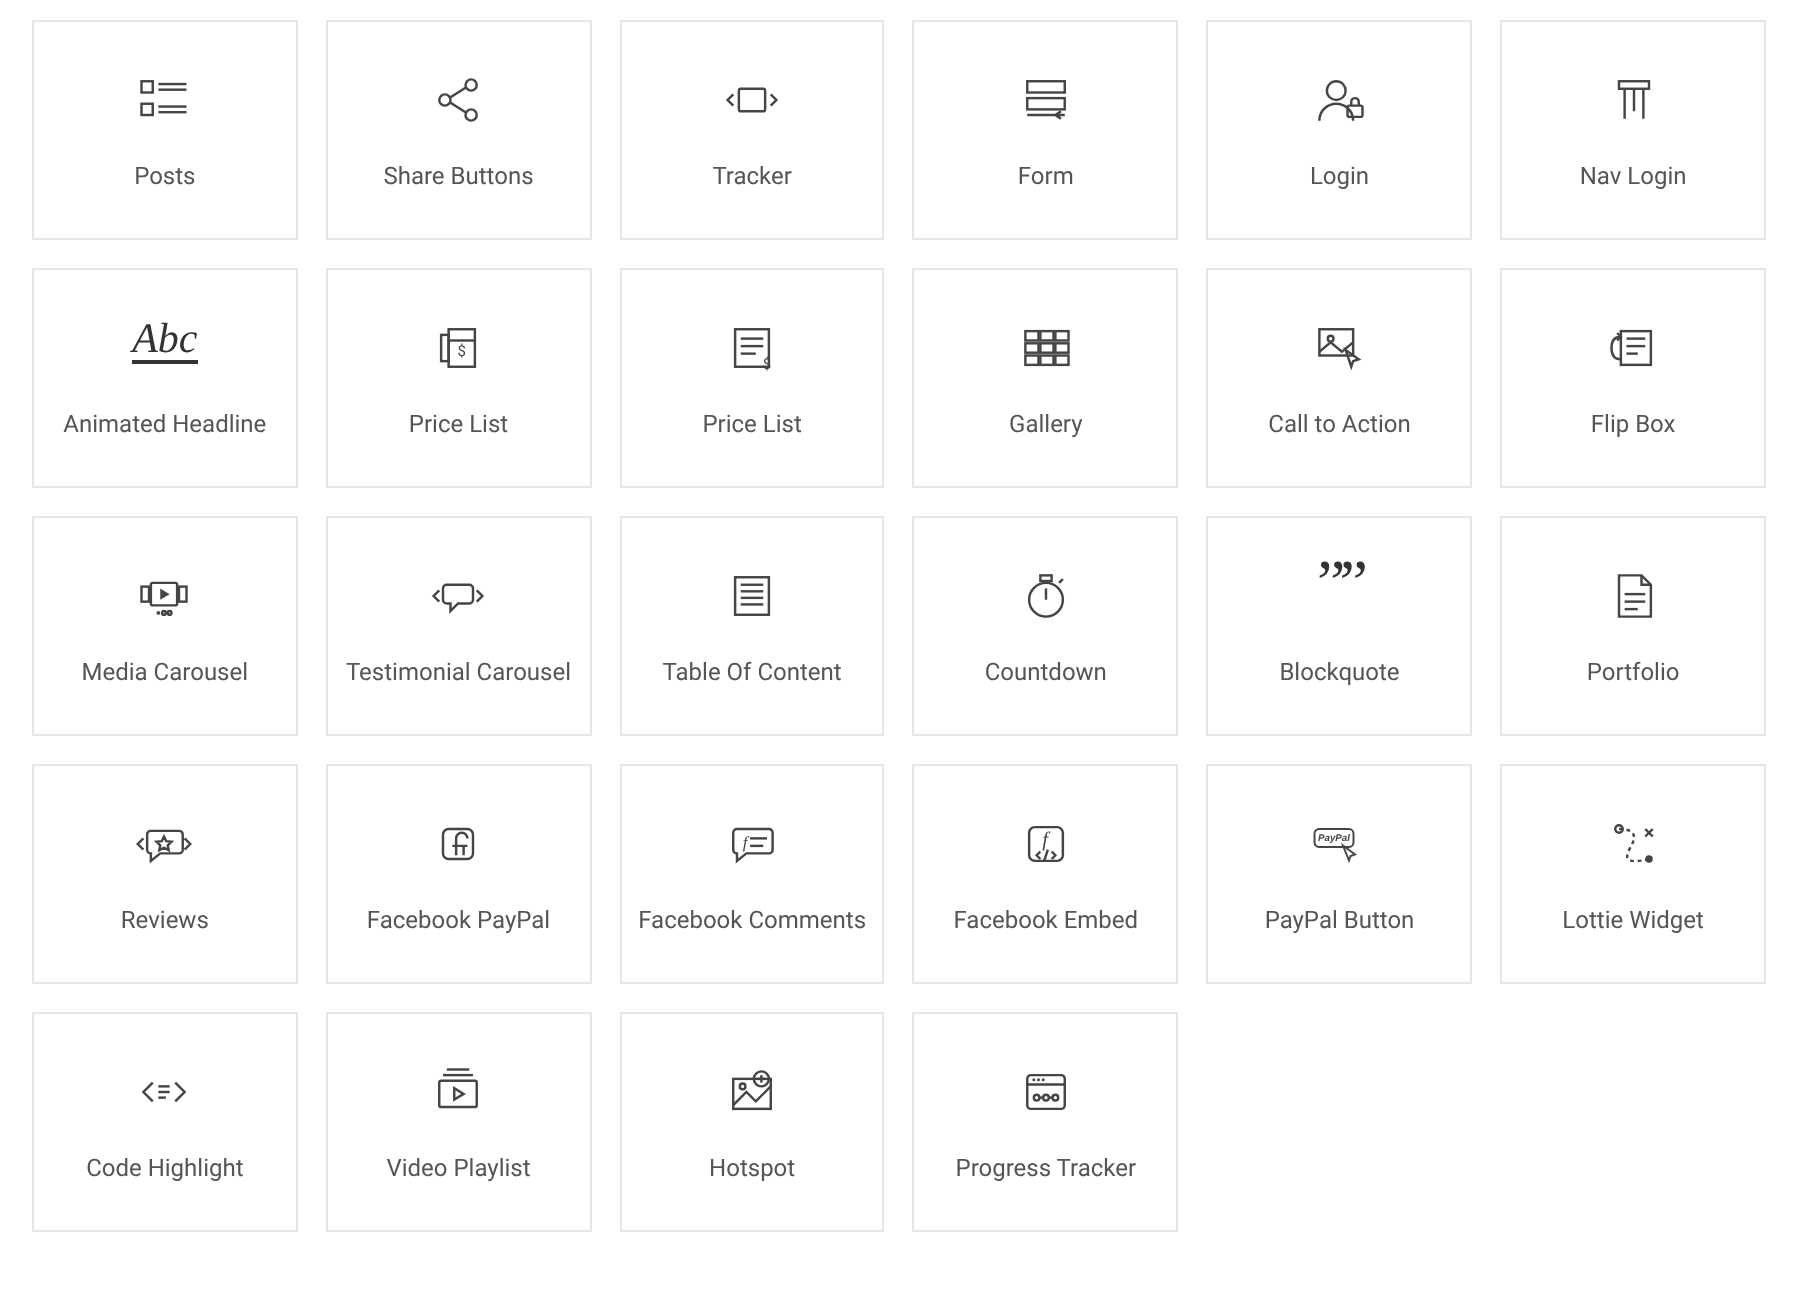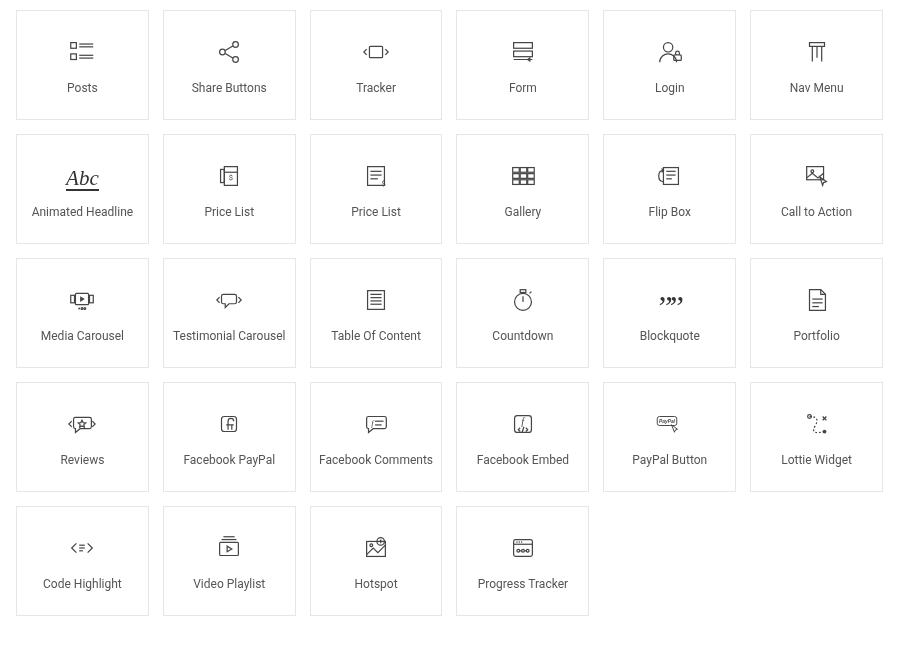--- a/index.html
+++ b/index.html
@@ -22,21 +22,21 @@
     flex-direction: column;
     align-items: center;
     justify-content: center;
     cursor: pointer;
     position: relative;
   }
   .widget .icon {
     width: 32px;
     height: 32px;
     display: flex;
-    align-items: flex-end;
+    align-items: flex-start;
     justify-content: center;
     color: #333;
     margin-bottom: 14px;
   }
   .widget .icon svg {
     stroke: #454545;
     stroke-width: 1.3;
     fill: none;
     width: 30px;
     height: 30px;
@@ -328,21 +328,21 @@
         </svg>
       </div>
       <div class="label">Login</div>
     </div>
     <div class="widget">
       <div class="icon">
         <svg>
           <use href="#nav-menu-icon"></use>
         </svg>
       </div>
-      <div class="label">Nav Menu</div>
+      <div class="label">Nav Login</div>
     </div>
     <div class="widget">
       <div class="icon">
         <span class="abc">Abc</span>
       </div>
       <div class="label">Animated Headline</div>
     </div>
     <div class="widget">
       <div class="icon">
         <svg>
@@ -363,32 +363,32 @@
       <div class="icon">
         <svg>
           <use href="#gallery-icon"></use>
         </svg>
       </div>
       <div class="label">Gallery</div>
     </div>
     <div class="widget">
       <div class="icon">
         <svg>
+          <use href="#call-to-action-icon"></use>
+        </svg>
+      </div>
+      <div class="label">Call to Action</div>
+    </div>
+    <div class="widget">
+      <div class="icon">
+        <svg>
           <use href="#flip-box-icon"></use>
         </svg>
       </div>
       <div class="label">Flip Box</div>
-    </div>
-    <div class="widget">
-      <div class="icon">
-        <svg>
-          <use href="#call-to-action-icon"></use>
-        </svg>
-      </div>
-      <div class="label">Call to Action</div>
     </div>
     <div class="widget">
       <div class="icon">
         <svg>
           <use href="#media-carousel-icon"></use>
         </svg>
       </div>
       <div class="label">Media Carousel</div>
     </div>
     <div class="widget">

